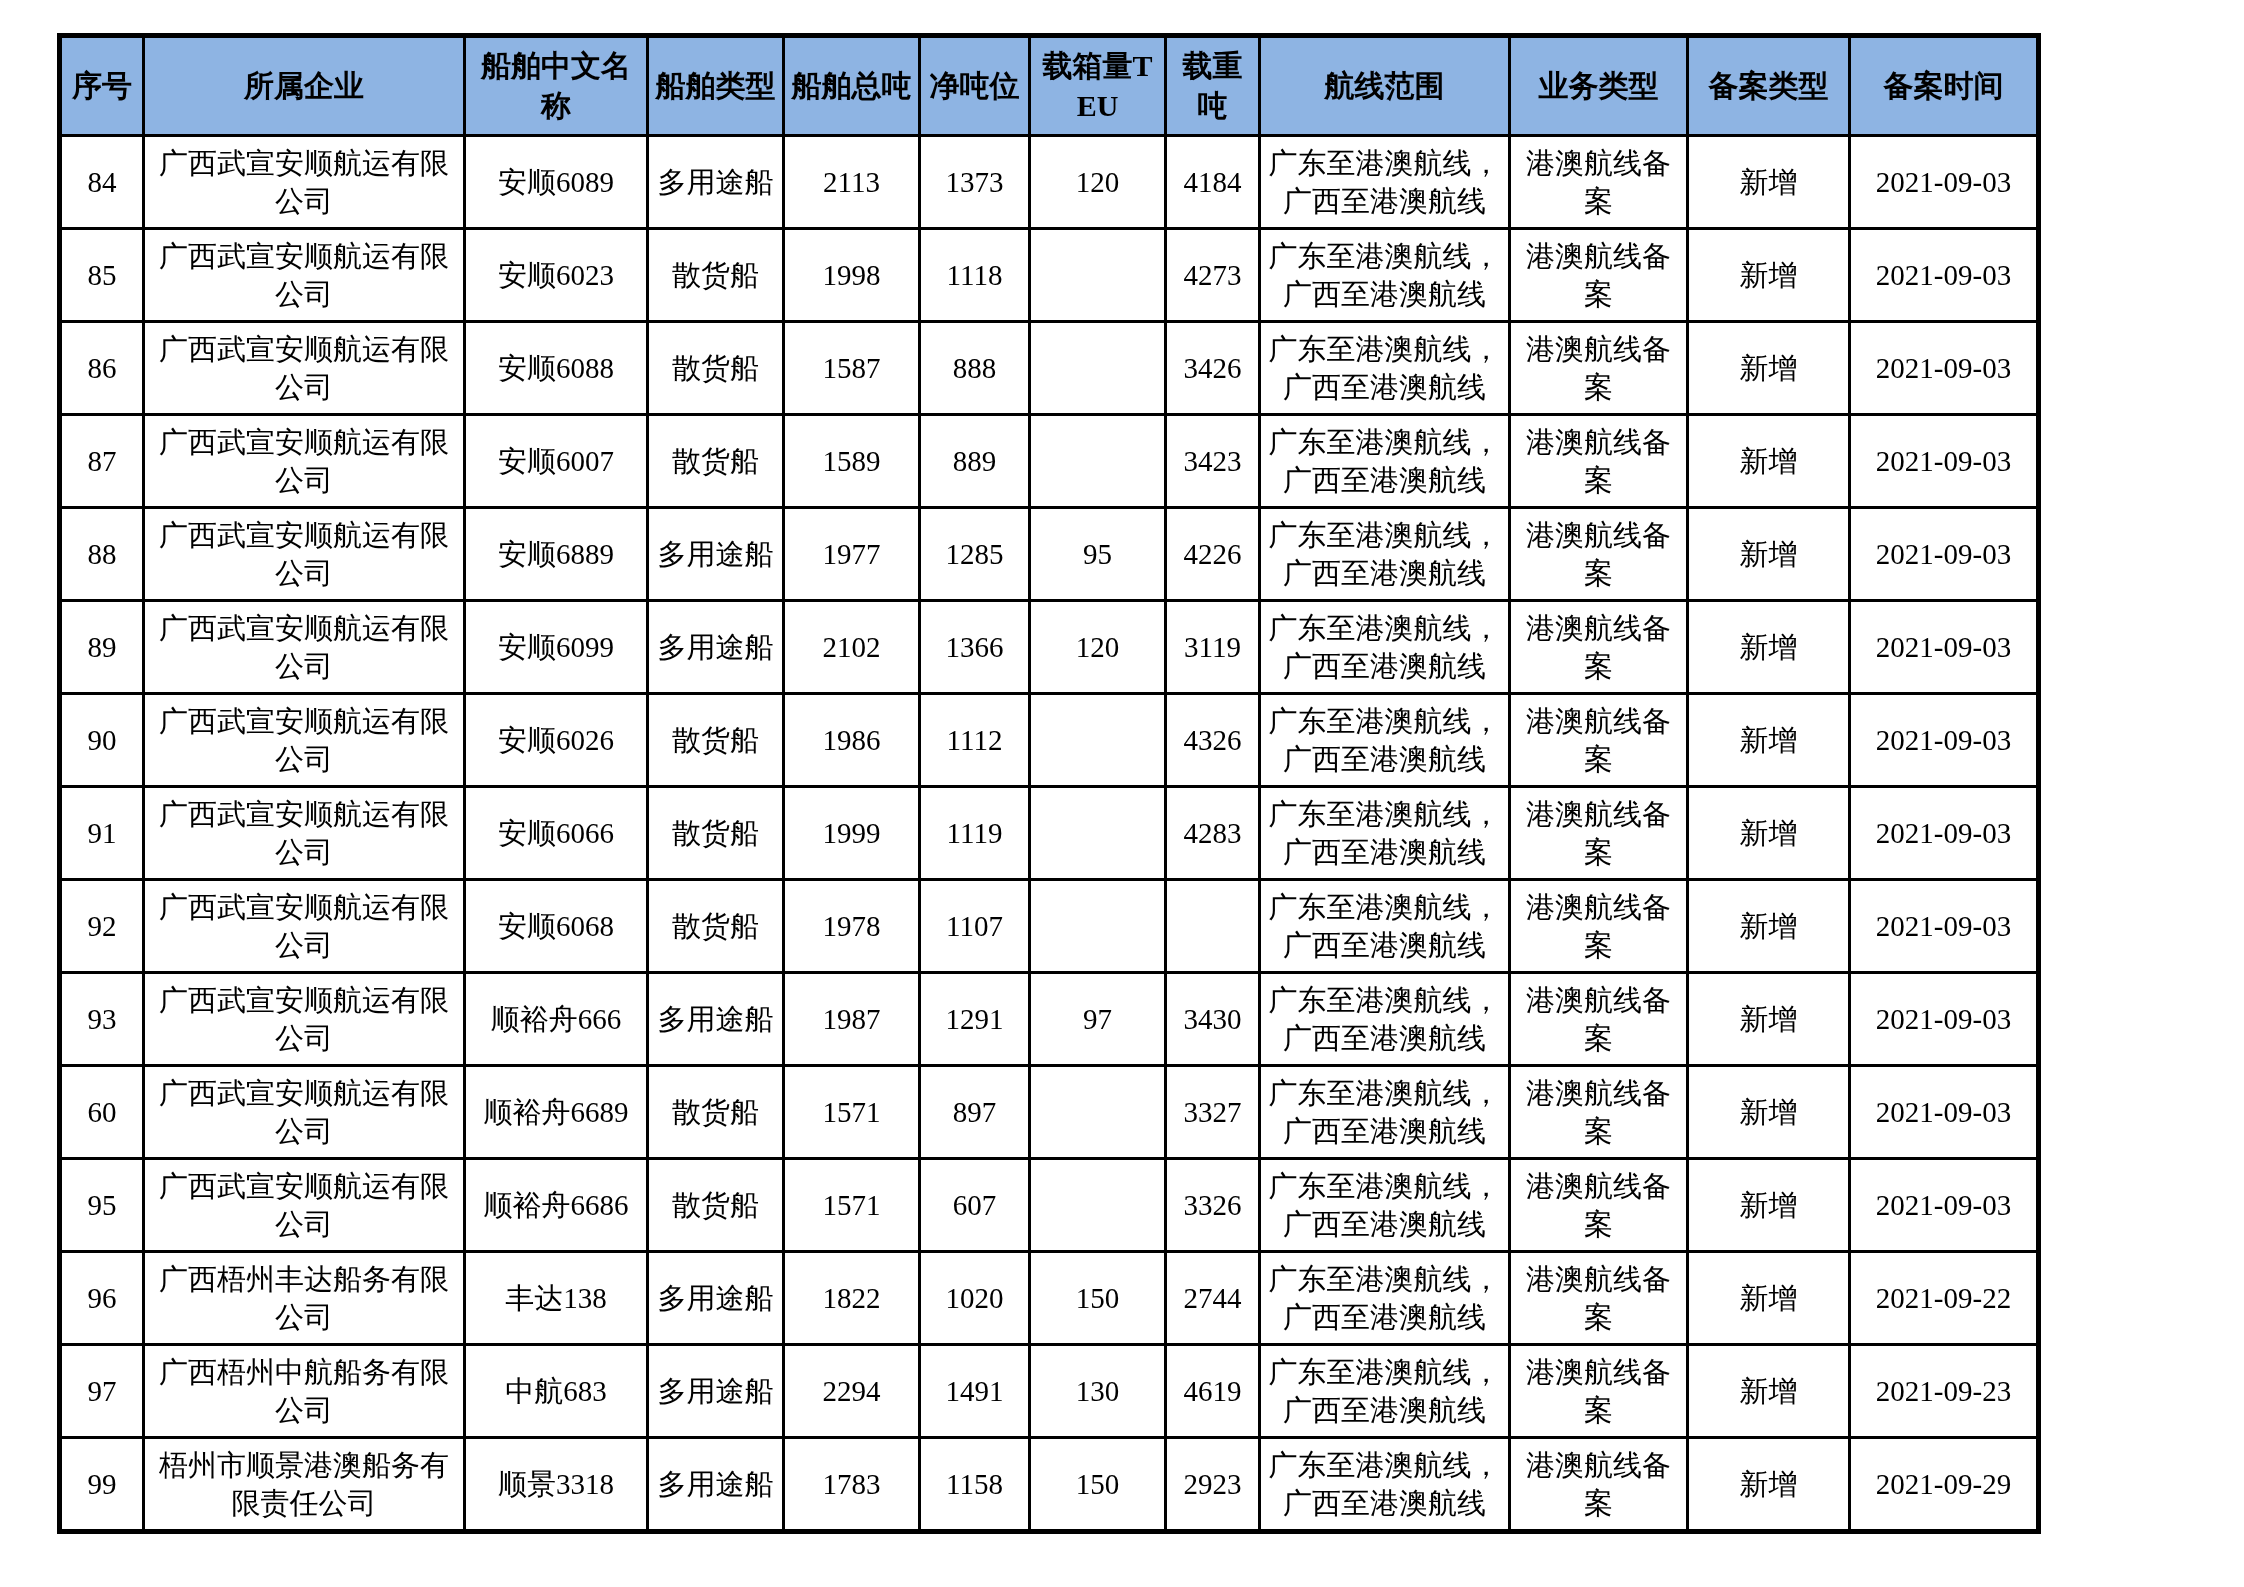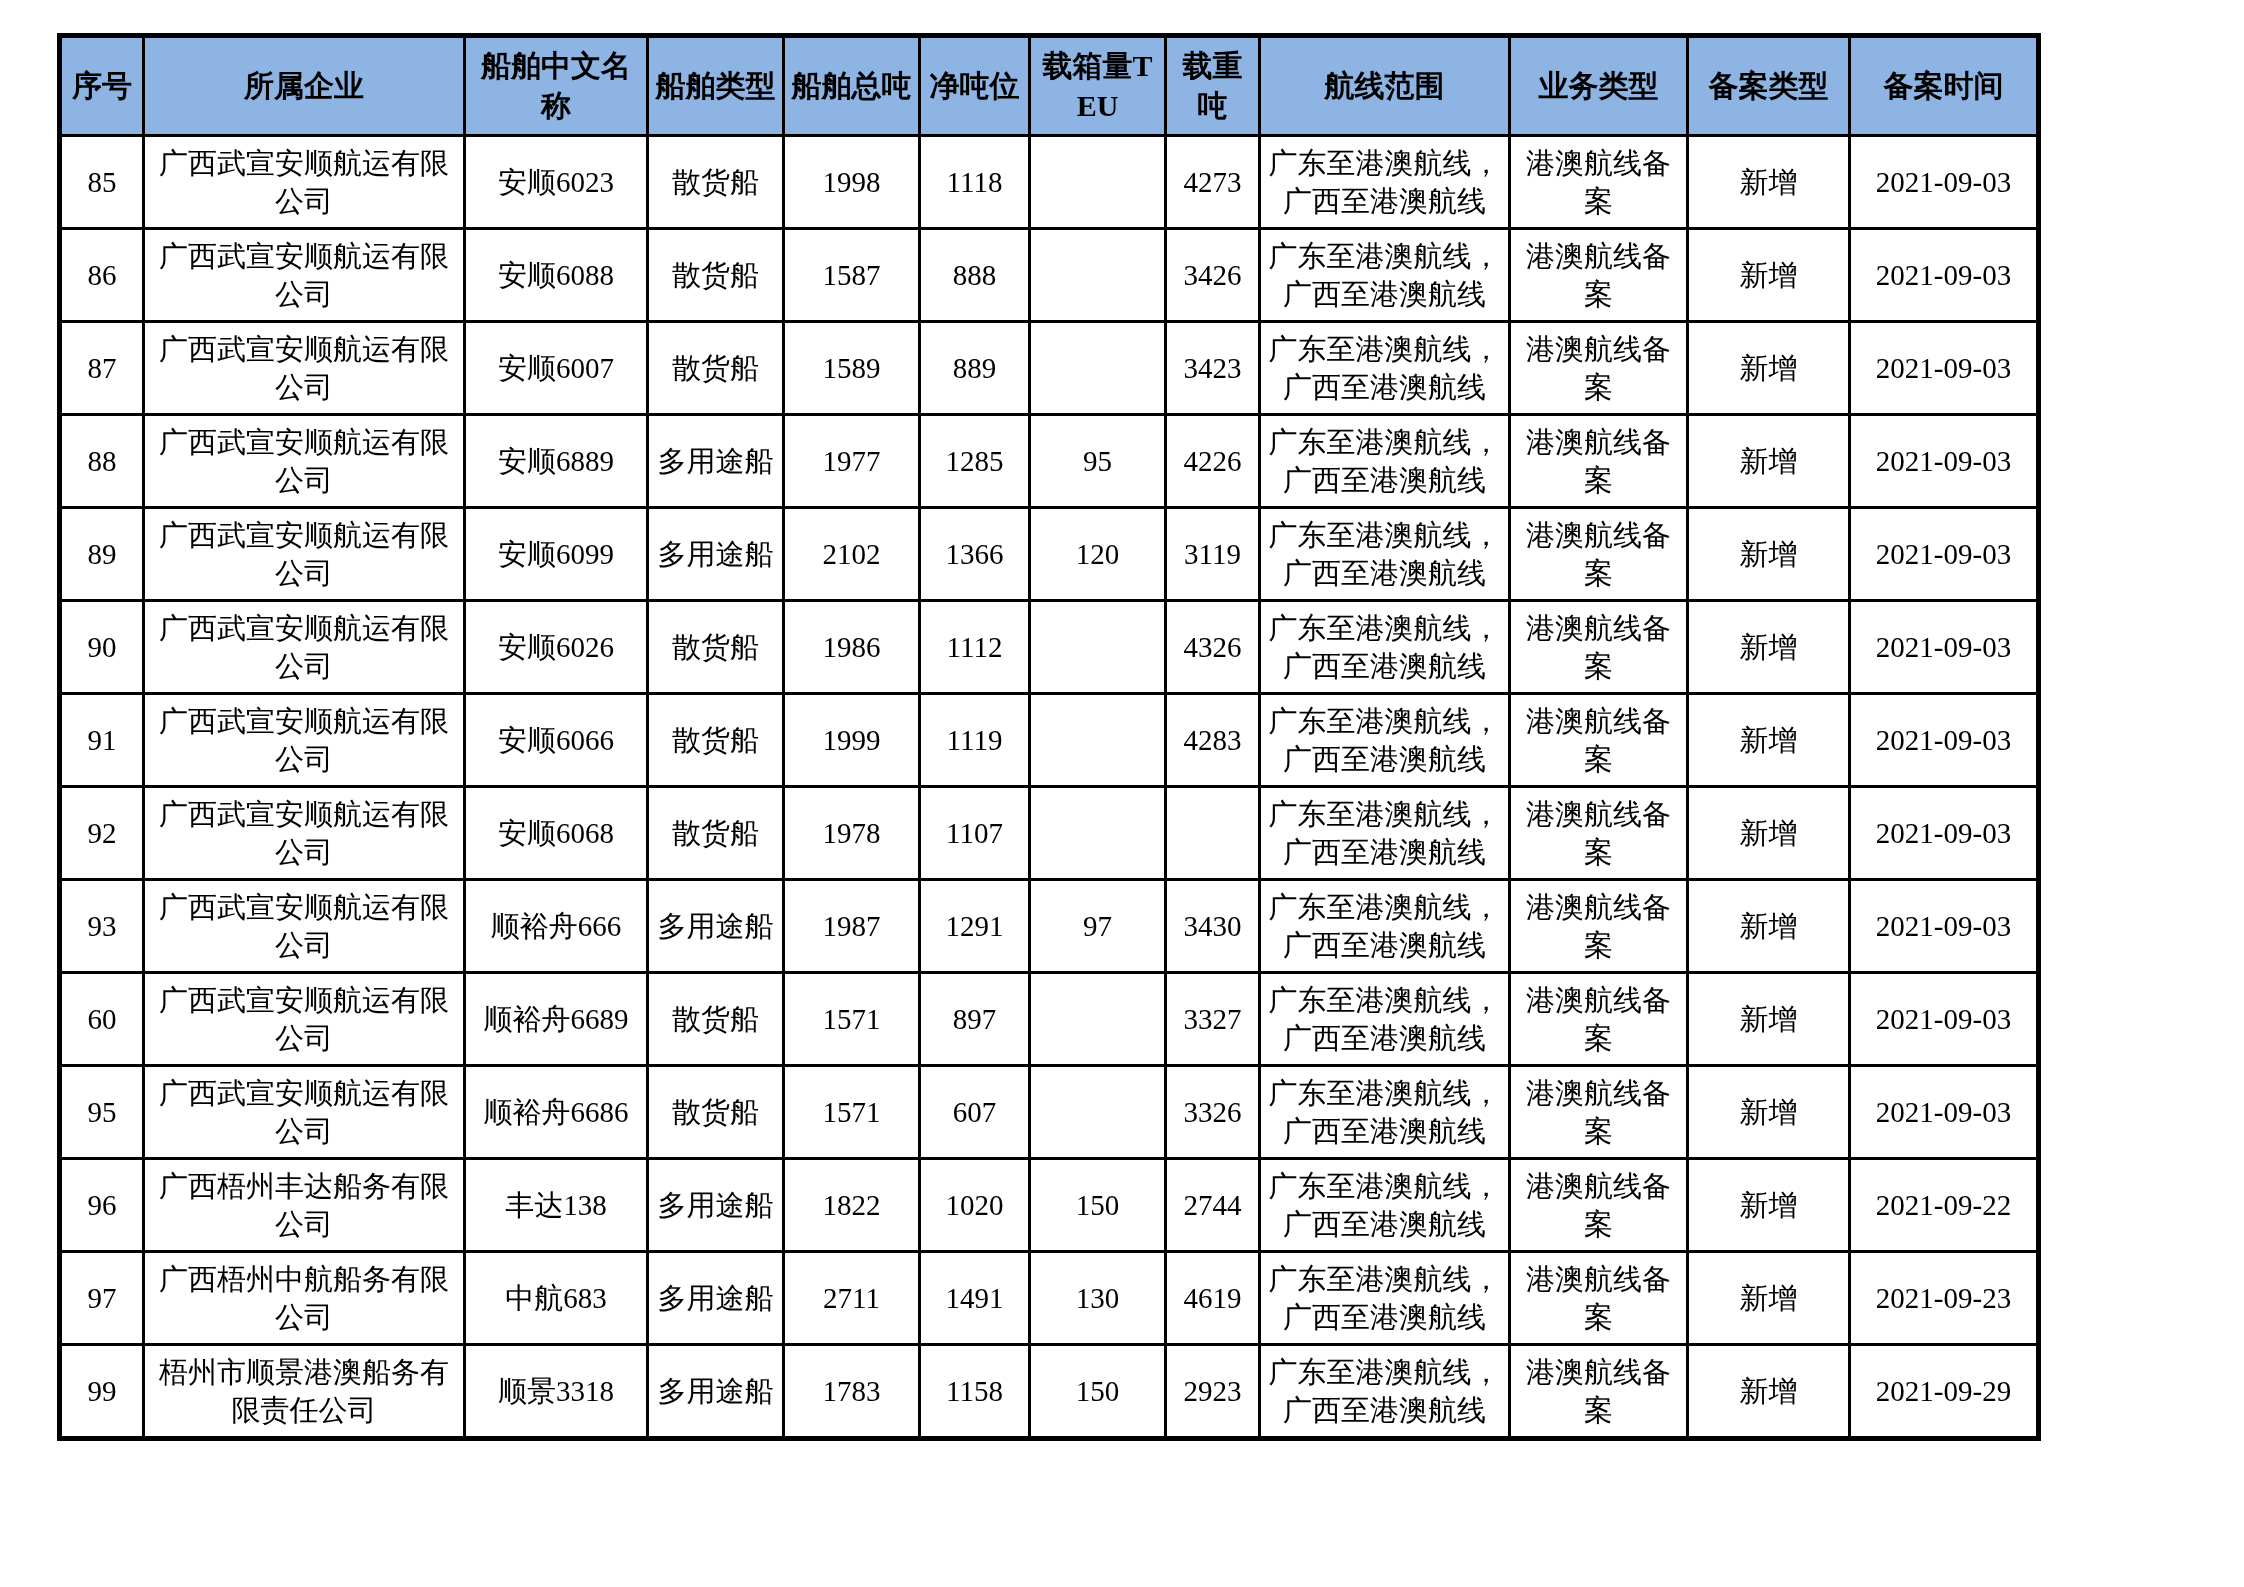--- a/index.html
+++ b/index.html
@@ -87,20 +87,34 @@
           <th>载箱量TEU</th>
           <th>载重吨</th>
           <th>航线范围</th>
           <th>业务类型</th>
           <th>备案类型</th>
           <th>备案时间</th>
         </tr>
     </thead>
     <tbody>
         <tr>
+          <td>84</td>
+          <td>广西武宣安顺航运有限公司</td>
+          <td>安顺6089</td>
+          <td>多用途船</td>
+          <td>2113</td>
+          <td>1373</td>
+          <td>120</td>
+          <td>4184</td>
+          <td>广东至港澳航线，广西至港澳航线</td>
+          <td>港澳航线备案</td>
+          <td>新增</td>
+          <td>2021-09-03</td>
+        </tr>
+        <tr>
           <td>85</td>
           <td>广西武宣安顺航运有限公司</td>
           <td>安顺6023</td>
           <td>散货船</td>
           <td>1998</td>
           <td>1118</td>
           <td></td>
           <td>4273</td>
           <td>广东至港澳航线，广西至港澳航线</td>
           <td>港澳航线备案</td>
@@ -259,21 +273,21 @@
           <td>广东至港澳航线，广西至港澳航线</td>
           <td>港澳航线备案</td>
           <td>新增</td>
           <td>2021-09-22</td>
         </tr>
         <tr>
           <td>97</td>
           <td>广西梧州中航船务有限公司</td>
           <td>中航683</td>
           <td>多用途船</td>
-          <td>2711</td>
+          <td>2294</td>
           <td>1491</td>
           <td>130</td>
           <td>4619</td>
           <td>广东至港澳航线，广西至港澳航线</td>
           <td>港澳航线备案</td>
           <td>新增</td>
           <td>2021-09-23</td>
         </tr>
         <tr>
           <td>99</td>

